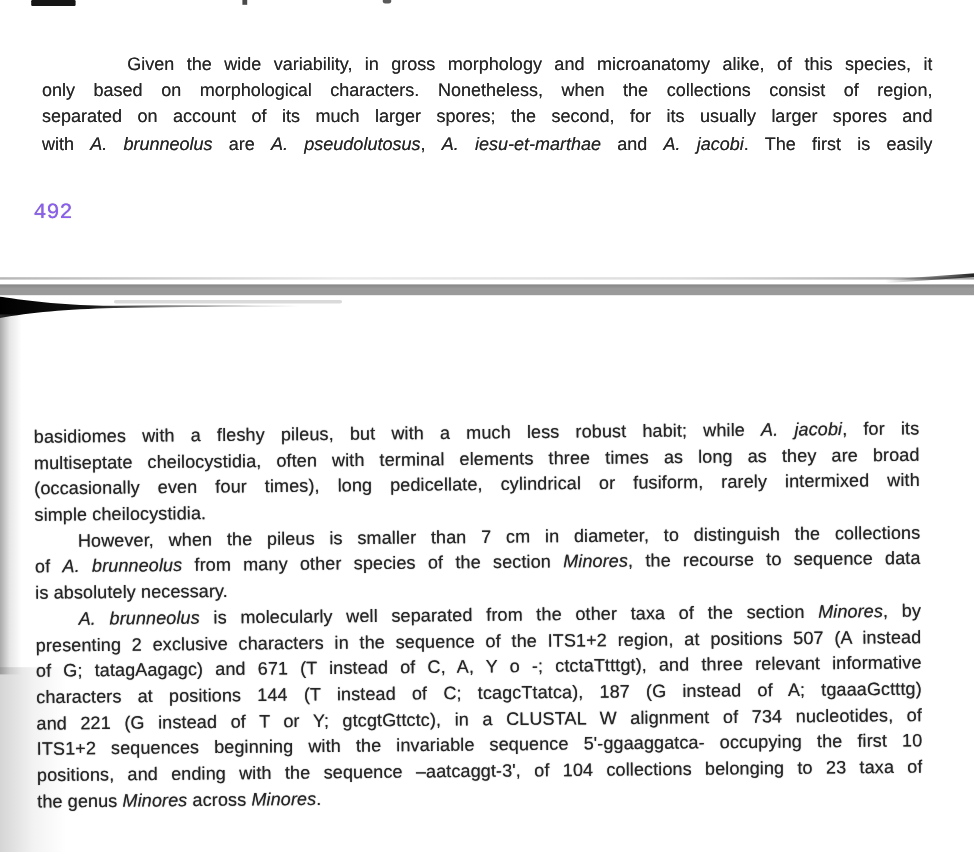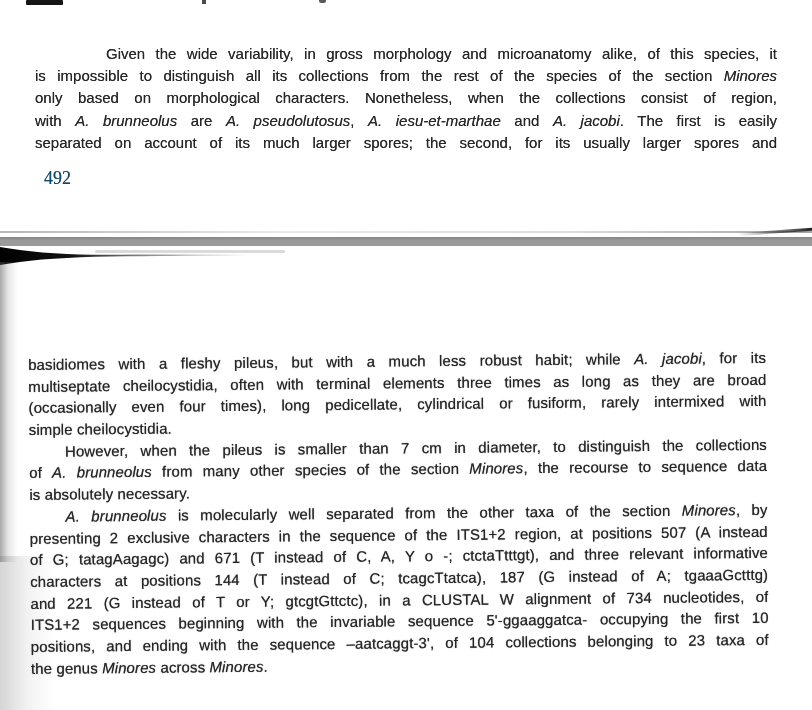--- a/index.html
+++ b/index.html
@@ -33,23 +33,23 @@
   .page2-text{
     left:28px;top:354px;width:738px;
     line-height:21.7px;
     transform:rotate(-0.55deg);
     transform-origin:0 0;
   }
   .page2-text .line{height:21.7px;text-shadow:0 0 0.9px rgba(30,30,30,0.75);letter-spacing:0.1px;}
   .page2-text .line.indent{text-indent:36px;}
 
   .page-number{
-    position:absolute;left:44px;top:168px;
-    font-family:Liberation Serif, serif;
-    font-size:18px;color:#0c4a6e;
+    position:absolute;left:28px;top:168px;
+    font-family:Liberation Mono, monospace;
+    font-size:18px;color:#8b5cf6;
     text-shadow:0 0 0.6px rgba(60,60,60,0.7);
   }
 
   
   .divider{position:absolute;left:0;top:226px;width:812px;height:50px;}
   .page1-bottom-edge{
     position:absolute;left:0;top:5px;width:812px;height:2px;
     background:linear-gradient(to right,
       rgba(110,110,110,.5), rgba(140,140,140,.18) 35%,
       rgba(140,140,140,.3) 70%, rgba(90,90,90,.55));
@@ -89,24 +89,23 @@
 <body>
 
 <div class="screen" style="--paper: #ffffff; --ink: #262626; --bar: #9a9a9a; --bar-dark: #858585;">
 
   <div class="top-left-artifact"></div>
   <div class="top-mark-1"></div>
   <div class="top-mark-2"></div>
 
   <div class="textblock page1-text">
       <div class="line indent"><span>Given the wide variability, in gross morphology and microanatomy alike, of this species, it</span></div>
-      <div class="line"><span>is impossible to distinguish all its collections from the rest of the species of the section </span><span class="it">Minores</span></div>
       <div class="line"><span>only based on morphological characters. Nonetheless, when the collections consist of region,</span></div>
+      <div class="line"><span>separated on account of its much larger spores; the second, for its usually larger spores and</span></div>
       <div class="line"><span>with </span><span class="it">A. brunneolus</span><span> are </span><span class="it">A. pseudolutosus</span><span>, </span><span class="it">A. iesu-et-marthae</span><span> and </span><span class="it">A. jacobi</span><span>. The first is easily</span></div>
-      <div class="line"><span>separated on account of its much larger spores; the second, for its usually larger spores and</span></div>
     </div>
   <div class="page-number">492</div>
 
   <div class="divider">
     <div class="page1-bottom-edge"></div>
     <div class="right-diagonal-edge"></div>
     <div class="scanner-bar"></div>
     <div class="bar-smudge"></div>
     <svg class="spine-wedge" width="250" height="26">
       <defs>

